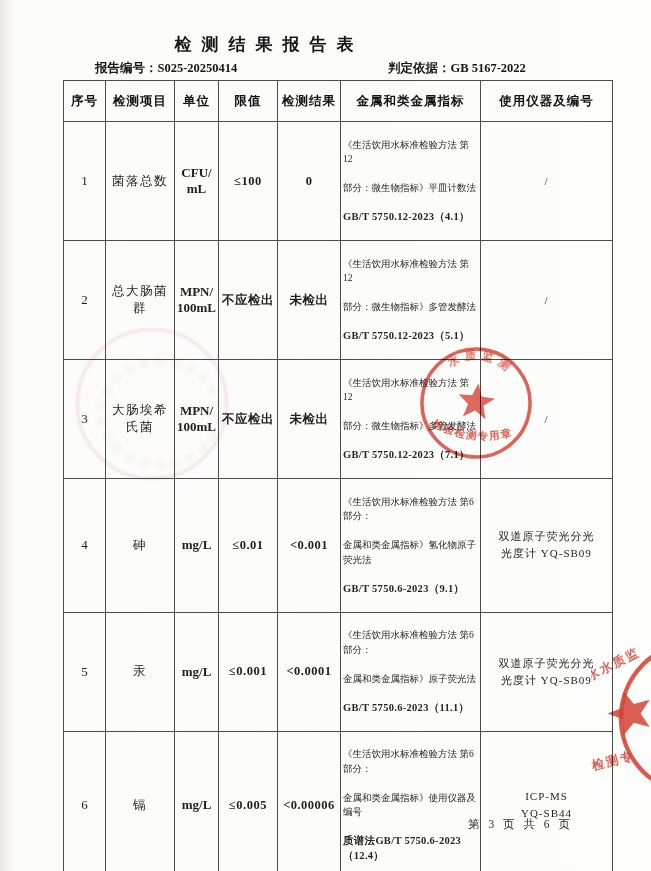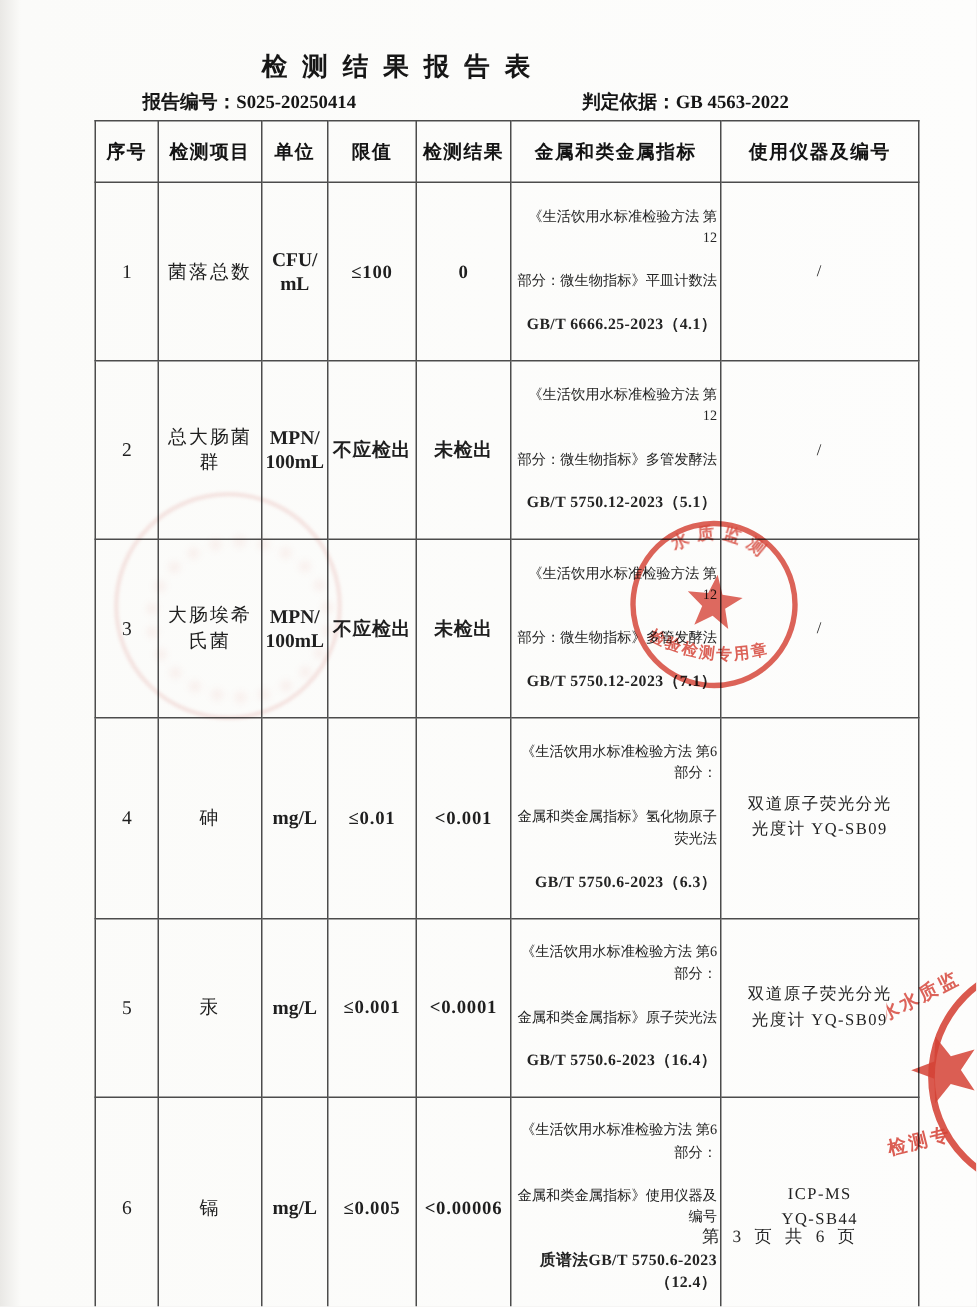--- a/index.html
+++ b/index.html
@@ -37,21 +37,21 @@
     padding: 1px 2px;
     margin-left: 48px;
   }
   tr.hdr th { height: 41px; font-size: 12.5px; font-weight: bold; letter-spacing: 1px; color: #141414; }
   tr.data-row td { height: 52px; }
   td.c-no   { font-size: 13px; }
   td.c-item { font-size: 12.5px; letter-spacing: 1.5px; }
   td.c-unit { font-size: 13px; font-weight: bold; letter-spacing: 0; line-height: 16px; }
   td.c-limit, td.c-result { font-size: 12.5px; font-weight: bold; letter-spacing: 0.5px; }
   td.c-method { font-size: 9.5px; line-height: 14.5px; letter-spacing: 0; color: #242424; padding: 1px 1px; }
-  td.c-method .m-line { display: block; text-align: right; }
+  td.c-method .m-line { display: block; text-align: left; }
   td.c-method .m-code { font-size: 10.5px; font-weight: bold; letter-spacing: 0.3px; }
   td.c-inst { font-size: 11px; line-height: 17px; letter-spacing: 1px; }
 
   .footer {
     position: absolute; left: 468px; top: 817px;
     font-size: 11.5px; letter-spacing: 3px; color: #2a2a2a;
   }
 
   
   .stamp-main {
@@ -81,21 +81,21 @@
 </style>
 </head>
 <body>
 
 <div class="page">
 
   <div class="title">检测结果报告表</div>
 
   <div class="meta">
     <span class="report-no">报告编号：S025-20250414</span>
-    <span class="basis">判定依据：GB 4563-2022</span>
+    <span class="basis">判定依据：GB 5167-2022</span>
   </div>
 
   <table class="results">
     <colgroup>
       <col style="width:42px">
         <col style="width:69px">
         <col style="width:44px">
       <col style="width:59px">
         <col style="width:63px">
         <col style="width:140px">
@@ -116,21 +116,21 @@
     <tr class="data-row">
       <td class="c-no">1</td>
       <td class="c-item">菌落总数</td>
       <td class="c-unit">CFU/
 mL</td>
       <td class="c-limit">≤100</td>
       <td class="c-result">0</td>
       <td class="c-method">
         <span class="m-line">《生活饮用水标准检验方法 第12</span>
         <span class="m-line">部分：微生物指标》平皿计数法</span>
-        <span class="m-line m-code">GB/T 6666.25-2023（4.1）</span>
+        <span class="m-line m-code">GB/T 5750.12-2023（4.1）</span>
       </td>
       <td class="c-inst">/</td>
     </tr>
 
     <tr class="data-row">
       <td class="c-no">2</td>
       <td class="c-item">总大肠菌群</td>
       <td class="c-unit">MPN/
 100mL</td>
       <td class="c-limit">不应检出</td>
@@ -161,36 +161,36 @@
 
     <tr class="data-row">
       <td class="c-no">4</td>
       <td class="c-item">砷</td>
       <td class="c-unit">mg/L</td>
       <td class="c-limit">≤0.01</td>
       <td class="c-result">&lt;0.001</td>
       <td class="c-method">
         <span class="m-line">《生活饮用水标准检验方法 第6部分：</span>
         <span class="m-line">金属和类金属指标》氢化物原子荧光法</span>
-        <span class="m-line m-code">GB/T 5750.6-2023（6.3）</span>
+        <span class="m-line m-code">GB/T 5750.6-2023（9.1）</span>
       </td>
       <td class="c-inst">双道原子荧光分光
 光度计 YQ-SB09</td>
     </tr>
 
     <tr class="data-row">
       <td class="c-no">5</td>
       <td class="c-item">汞</td>
       <td class="c-unit">mg/L</td>
       <td class="c-limit">≤0.001</td>
       <td class="c-result">&lt;0.0001</td>
       <td class="c-method">
         <span class="m-line">《生活饮用水标准检验方法 第6部分：</span>
         <span class="m-line">金属和类金属指标》原子荧光法</span>
-        <span class="m-line m-code">GB/T 5750.6-2023（16.4）</span>
+        <span class="m-line m-code">GB/T 5750.6-2023（11.1）</span>
       </td>
       <td class="c-inst">双道原子荧光分光
 光度计 YQ-SB09</td>
     </tr>
 
     <tr class="data-row">
       <td class="c-no">6</td>
       <td class="c-item">镉</td>
       <td class="c-unit">mg/L</td>
       <td class="c-limit">≤0.005</td>

